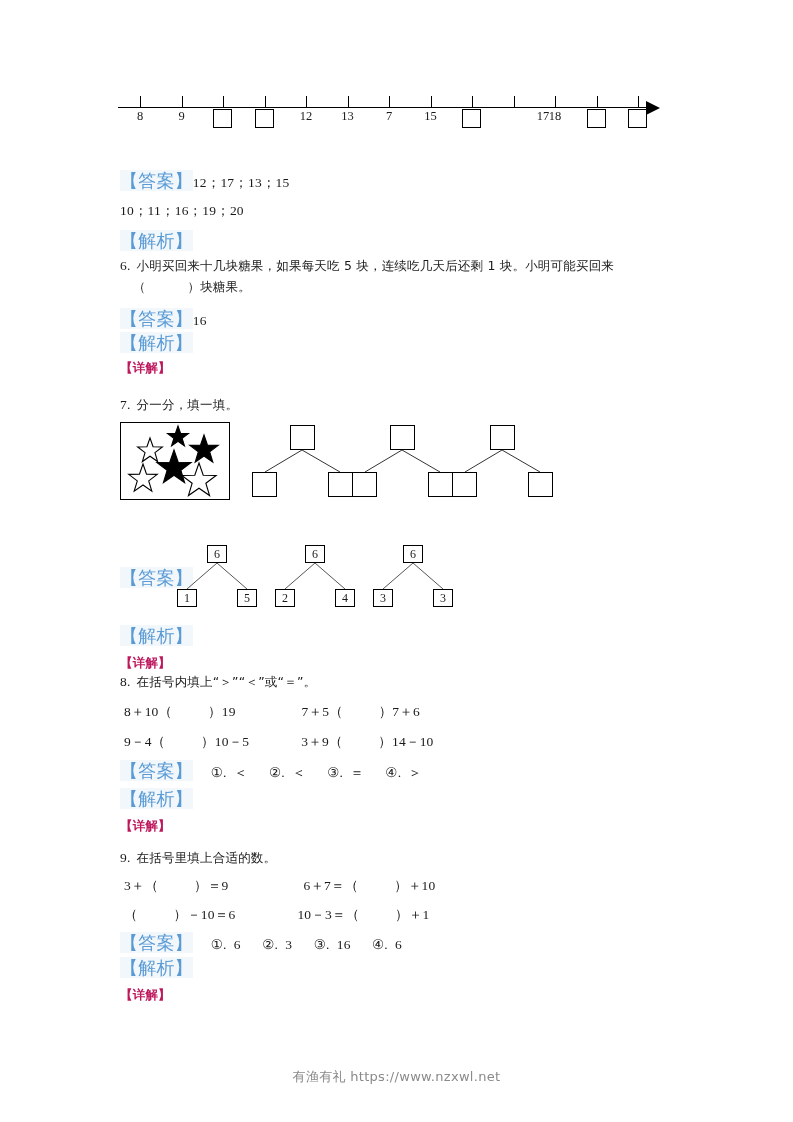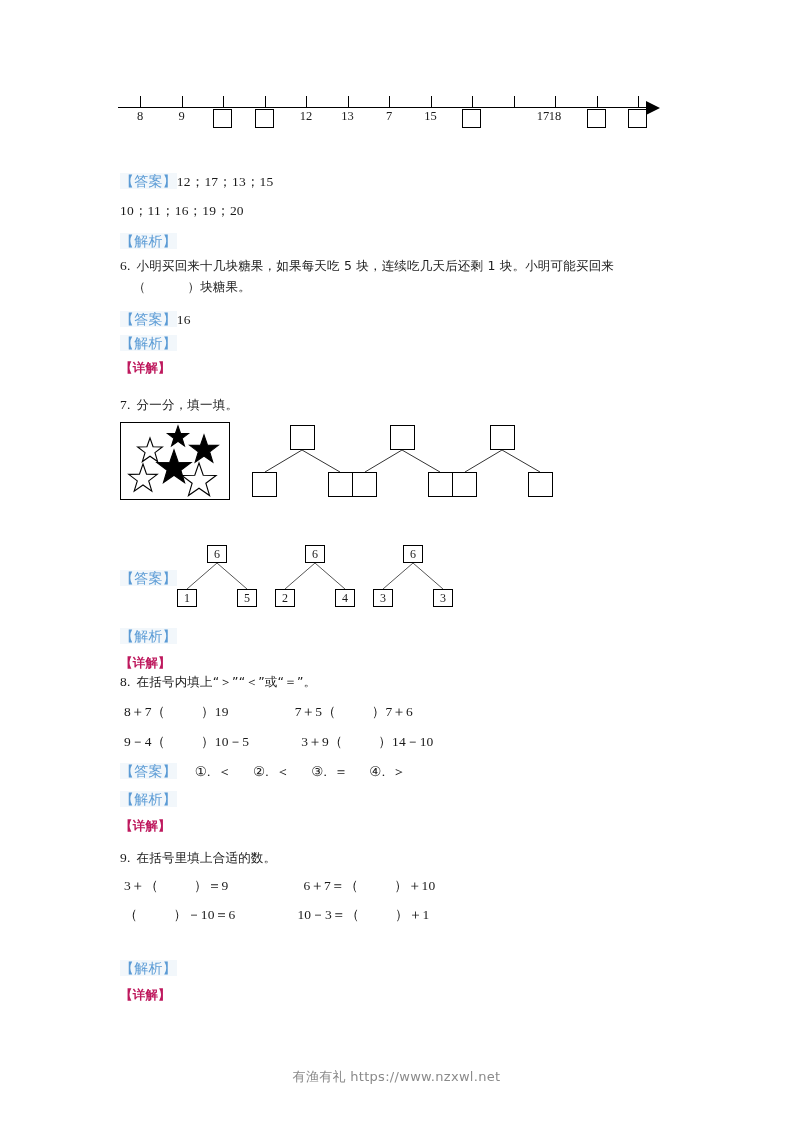--- a/index.html
+++ b/index.html
@@ -29,21 +29,21 @@
     font-size: 13.5px;
     line-height: 18px;
     white-space: pre;
     color: #1a1a1a;
     letter-spacing: 0.2px;
   }
   .cn { font-family: "DejaVu Sans", "Liberation Sans", sans-serif; font-size: 12.5px;}
   .tagblue {
     color: #5b9bd5;
     font-family: "DejaVu Sans", "Liberation Sans", sans-serif;
-    font-size: 14px;
+    font-size: 18px;
     background: #f2f7fb;
   }
   .tagblack {
     color: #be185d;
     font-family: "DejaVu Sans", "Liberation Sans", sans-serif;
     font-size: 12.5px;
     font-weight: 600;
   }
   .plain {
     color: #1a1a1a;
@@ -308,36 +308,37 @@
     <div class="abox abl">3</div>
     <div class="abox abr">3</div>
   </div>
 
   <div class="line" style="left:120px; top:627px;"><span class="tagblue">【解析】</span></div>
 
   <div class="line" style="left:120px; top:654px;"><span class="tagblack">【详解】</span><span class="cn"></span></div>
 
   <div class="line" style="left:120px; top:673px;"><span class="plain">8.</span><span class="cn" style="padding-left:6px;">在括号内填上“＞”“＜”或“＝”。</span></div>
 
-  <div class="line" style="left:124px; top:703px;"><span class="plain">8＋7（          ）19</span><span class="plain" style="padding-left:66px;">7＋5（          ）7＋6</span></div>
+  <div class="line" style="left:124px; top:703px;"><span class="plain">8＋10（          ）19</span><span class="plain" style="padding-left:66px;">7＋5（          ）7＋6</span></div>
 
   <div class="line" style="left:124px; top:733px;"><span class="plain">9－4（          ）10－5</span><span class="plain" style="padding-left:52px;">3＋9（          ）14－10</span></div>
 
   <div class="line" style="left:120px; top:762px;"><span class="tagblue">【答案】</span><span class="plain" style="padding-left:18px;margin-top:39px;">①.  ＜      ②.  ＜      ③.  ＝      ④.  ＞</span></div>
 
   <div class="line" style="left:120px; top:790px;"><span class="tagblue">【解析】</span></div>
 
   <div class="line" style="left:120px; top:817px;"><span class="tagblack">【详解】</span><span class="cn"></span></div>
 
   <div class="line" style="left:120px; top:849px;"><span class="plain">9.</span><span class="cn" style="padding-left:6px;">在括号里填上合适的数。</span></div>
 
   <div class="line" style="left:124px; top:877px;"><span class="plain">3＋（          ）＝9</span><span class="plain" style="padding-left:75px;">6＋7＝（          ）＋10</span></div>
 
   <div class="line" style="left:124px; top:906px;"><span class="plain">（          ）－10＝6</span><span class="plain" style="padding-left:62px;">10－3＝（          ）＋1</span></div>
 
+  <div class="line" style="left:120px; top:934px;"><span class="tagblue">【答案】</span><span class="plain" style="padding-left:18px;">①.  6      ②.  3      ③.  16      ④.  6</span></div>
 
   <div class="line" style="left:120px; top:959px;"><span class="tagblue">【解析】</span></div>
 
   <div class="line" style="left:120px; top:986px;"><span class="tagblack">【详解】</span><span class="cn"></span></div>
 
   <div id="footer">有渔有礼 https://www.nzxwl.net</div>
 
 </div>
 
 </body></html>

